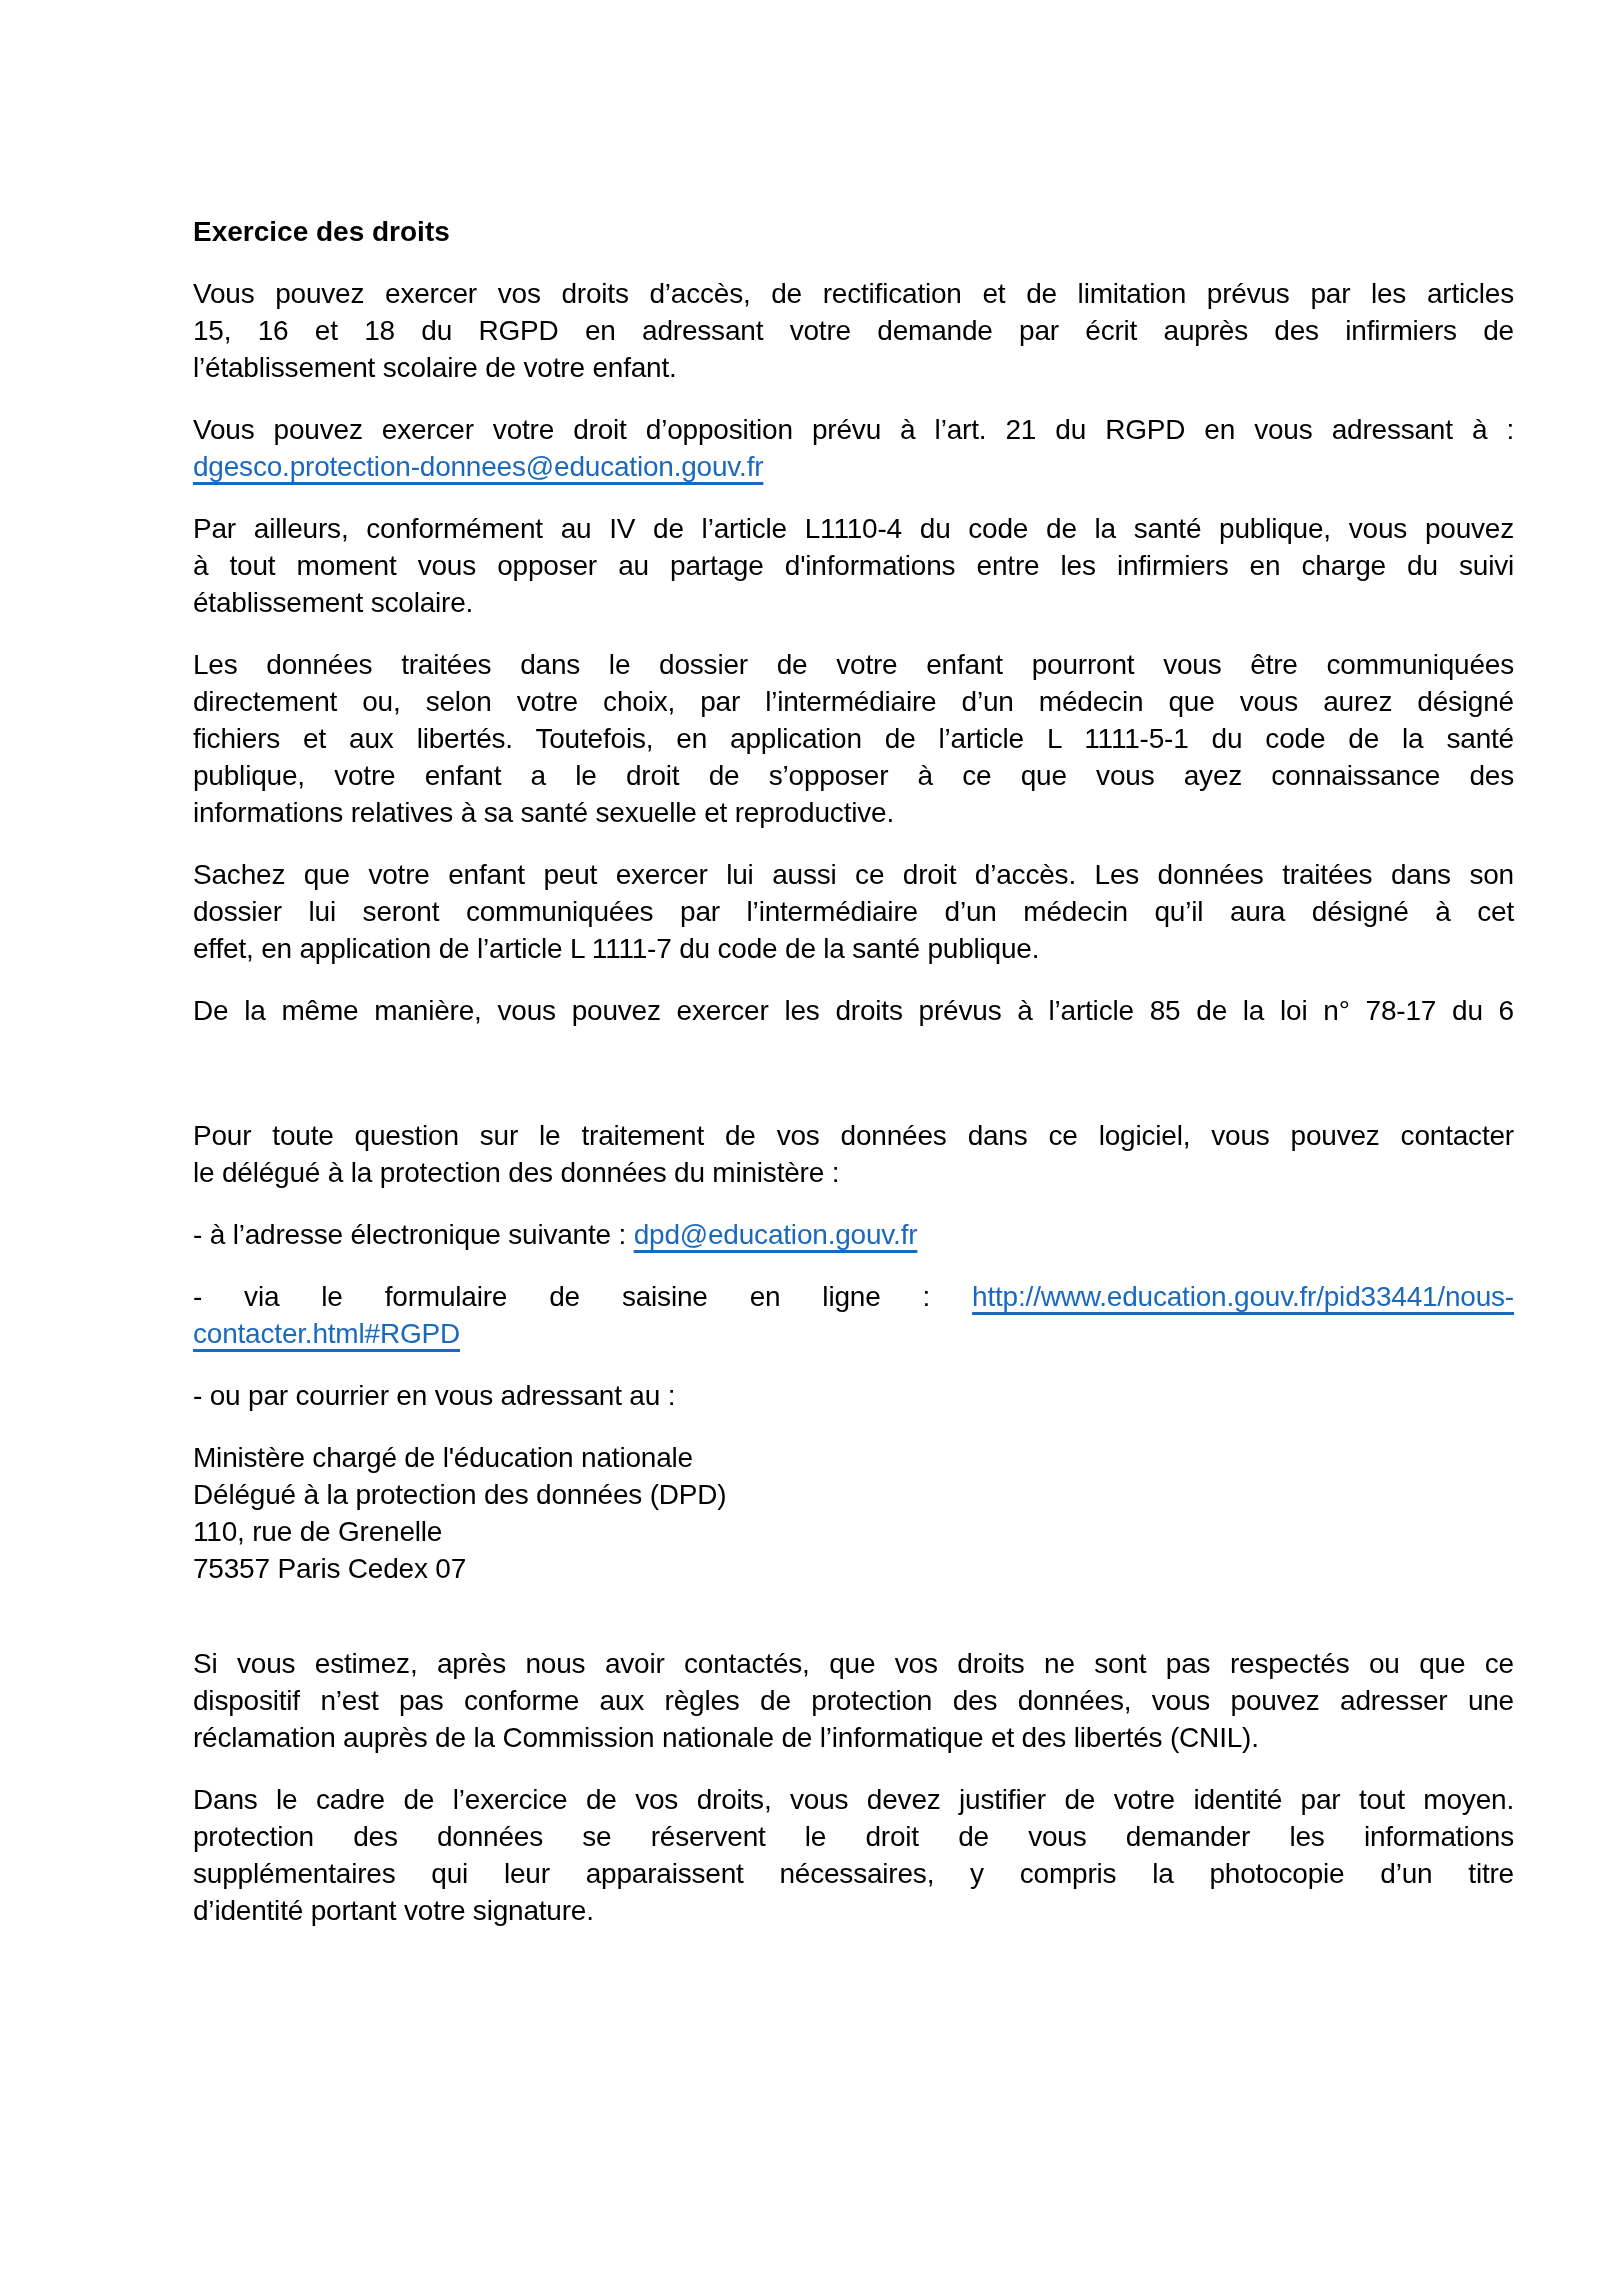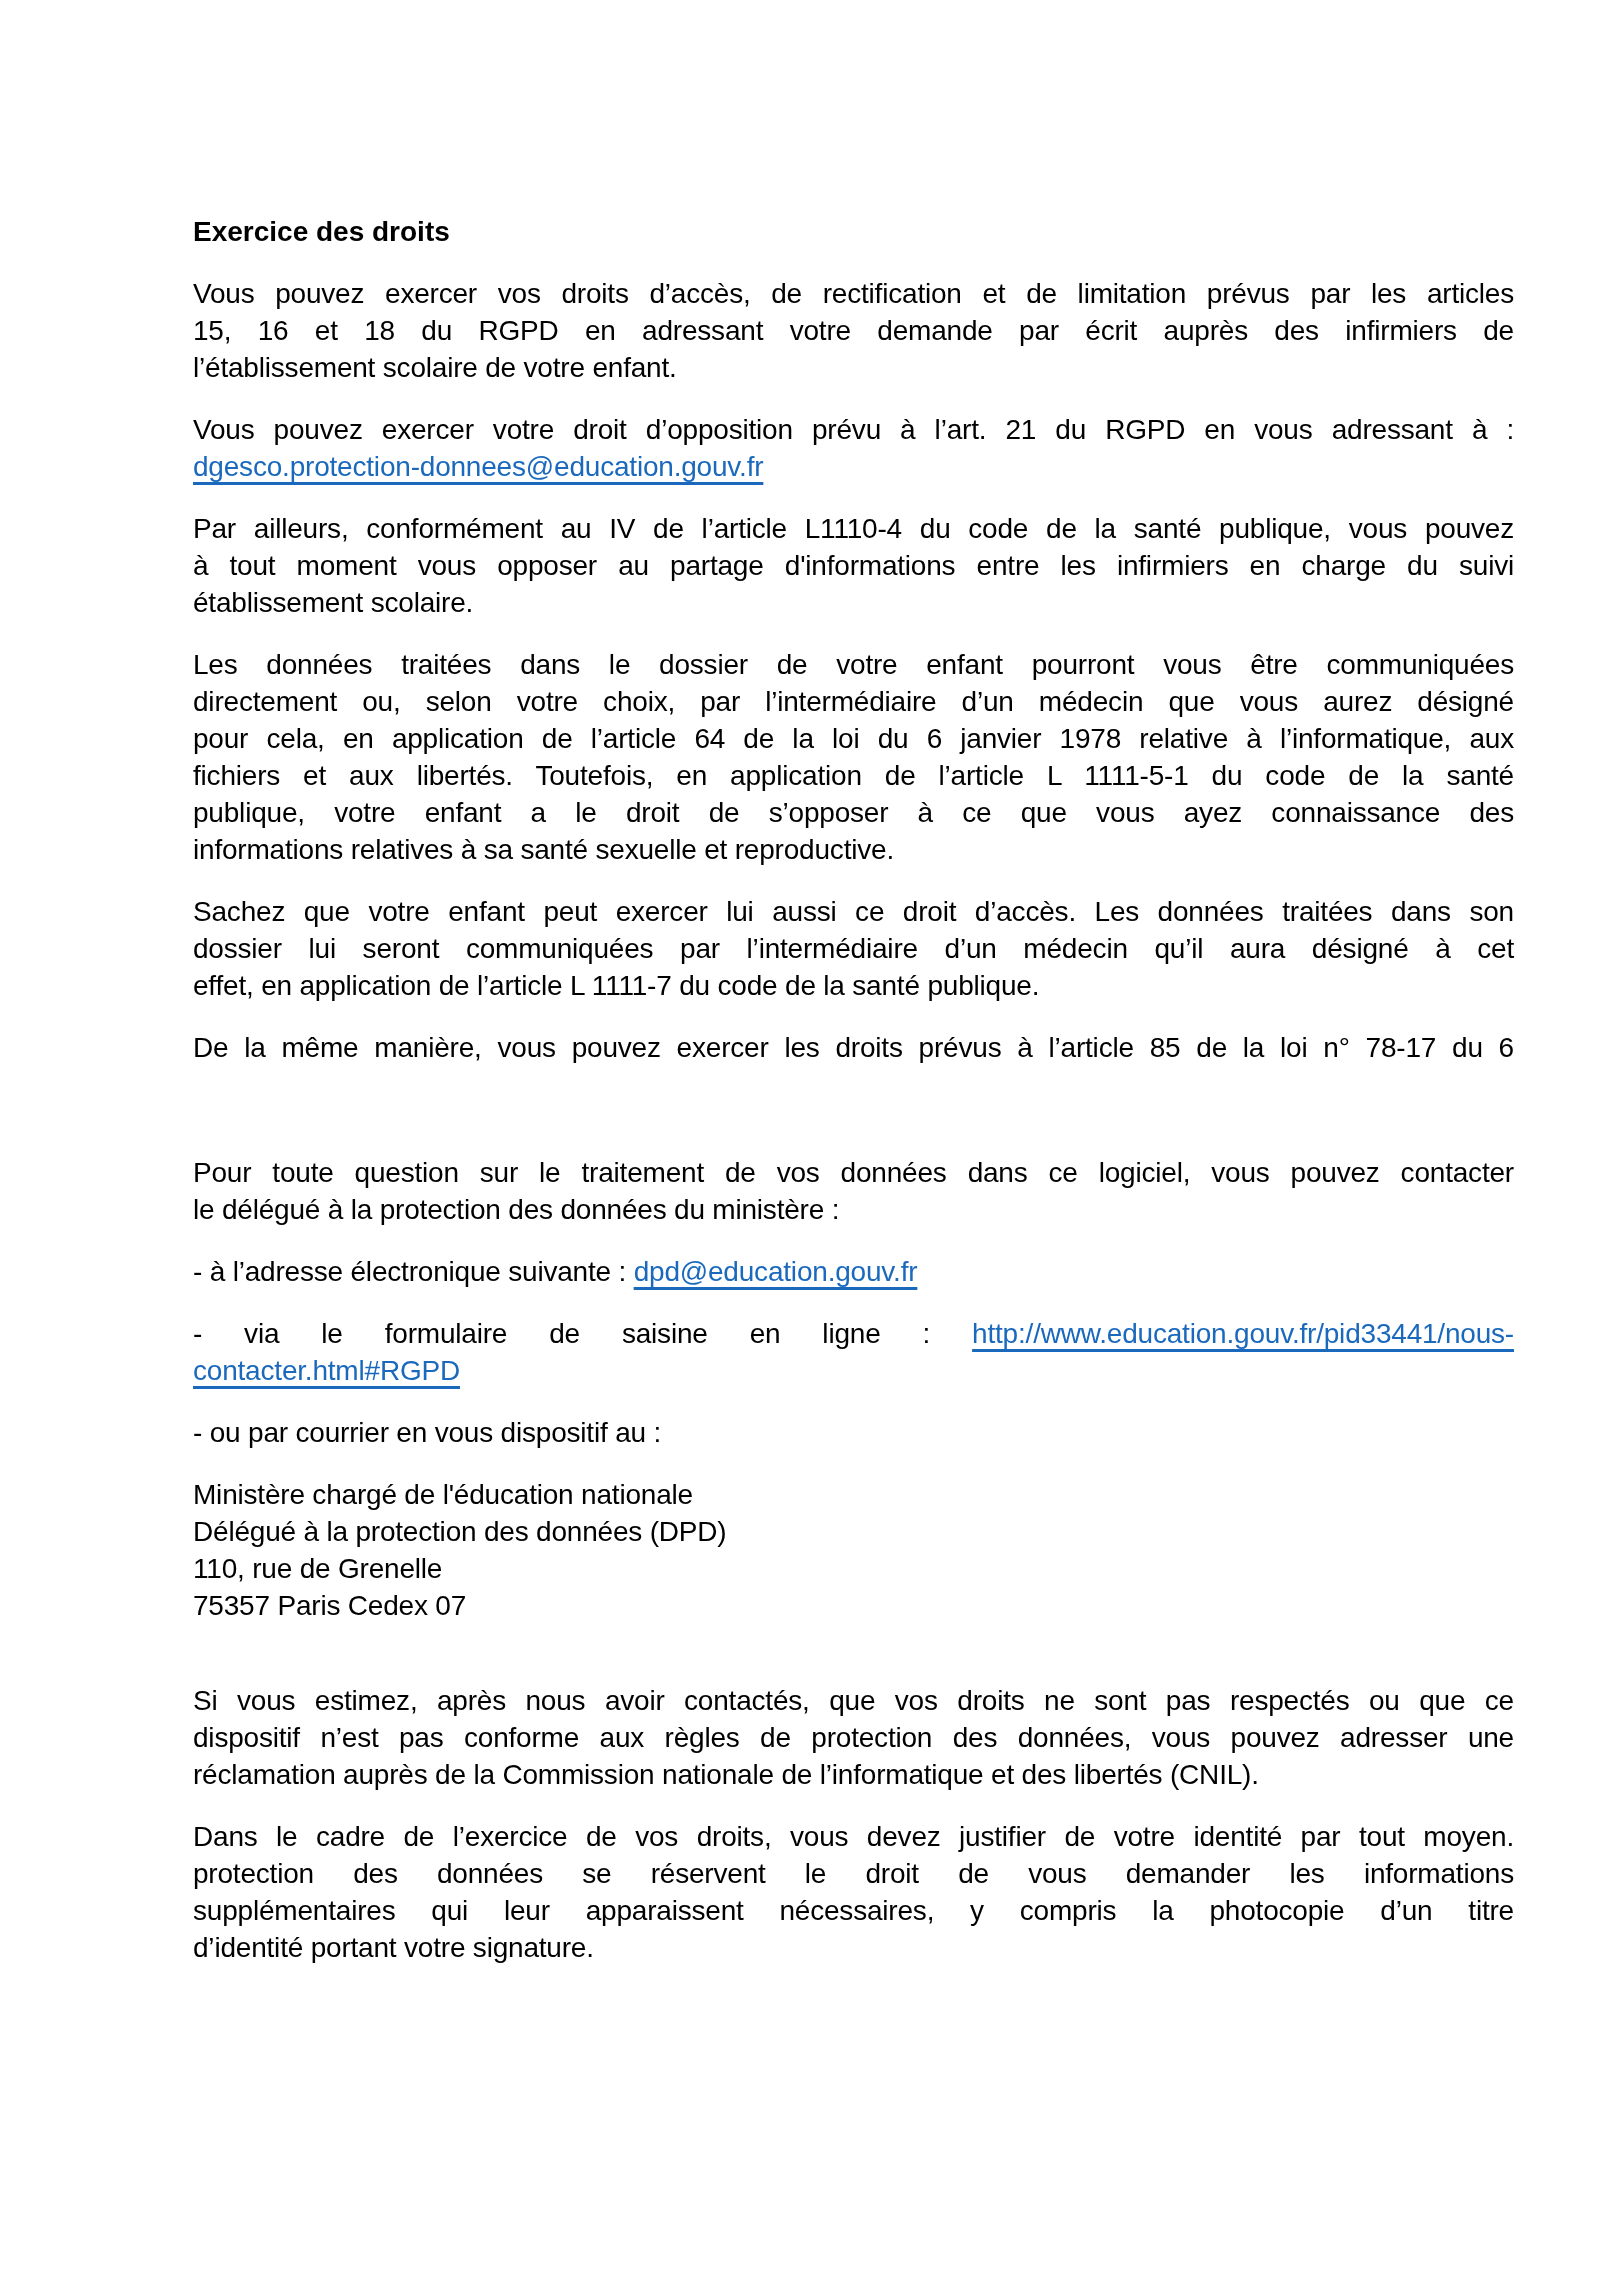--- a/index.html
+++ b/index.html
@@ -55,21 +55,20 @@
         <div class="ln"><a class="link" href="#">dgesco.protection-donnees@education.gouv.fr</a></div>
       </div>
       <div class="para">
         <div class="ln stretch"><span>Par ailleurs, conformément au IV de l’article L1110-4 du code de la santé publique, vous pouvez</span></div>
         <div class="ln stretch"><span>à tout moment vous opposer au partage d'informations entre les infirmiers en charge du suivi</span></div>
         <div class="ln"><span>établissement scolaire.</span></div>
       </div>
       <div class="para">
         <div class="ln stretch"><span>Les données traitées dans le dossier de votre enfant pourront vous être communiquées</span></div>
         <div class="ln stretch"><span>directement ou, selon votre choix, par l’intermédiaire d’un médecin que vous aurez désigné</span></div>
-        <div class="ln stretch"><span>pour cela, en application de l’article 64 de la loi du 6 janvier 1978 relative à l’informatique, aux</span></div>
         <div class="ln stretch"><span>fichiers et aux libertés. Toutefois, en application de l’article L 1111-5-1 du code de la santé</span></div>
         <div class="ln stretch"><span>publique, votre enfant a le droit de s’opposer à ce que vous ayez connaissance des</span></div>
         <div class="ln"><span>informations relatives à sa santé sexuelle et reproductive.</span></div>
       </div>
       <div class="para">
         <div class="ln stretch"><span>Sachez que votre enfant peut exercer lui aussi ce droit d’accès. Les données traitées dans son</span></div>
         <div class="ln stretch"><span>dossier lui seront communiquées par l’intermédiaire d’un médecin qu’il aura désigné à cet</span></div>
         <div class="ln"><span>effet, en application de l’article L 1111-7 du code de la santé publique.</span></div>
       </div>
       <div class="para">
@@ -81,21 +80,21 @@
         <div class="ln"><span>le délégué à la protection des données du ministère :</span></div>
       </div>
       <div class="para">
         <div class="ln"><span>- à l’adresse électronique suivante : </span><a class="link" href="#">dpd@education.gouv.fr</a></div>
       </div>
       <div class="para">
         <div class="ln stretch"><span>- via le formulaire de saisine en ligne : </span><a class="link" href="#">http://www.education.gouv.fr/pid33441/nous-</a></div>
         <div class="ln"><a class="link" href="#">contacter.html#RGPD</a></div>
       </div>
       <div class="para">
-        <div class="ln"><span>- ou par courrier en vous dispositif au :</span></div>
+        <div class="ln"><span>- ou par courrier en vous adressant au :</span></div>
       </div>
       <div class="para">
         <div class="ln"><span>Ministère chargé de l'éducation nationale</span></div>
         <div class="ln"><span>Délégué à la protection des données (DPD)</span></div>
         <div class="ln"><span>110, rue de Grenelle</span></div>
         <div class="ln"><span>75357 Paris Cedex 07</span></div>
       </div>
       <div class="spacer" style="height: 33px;"></div>
       <div class="para">
         <div class="ln stretch"><span>Si vous estimez, après nous avoir contactés, que vos droits ne sont pas respectés ou que ce</span></div>

